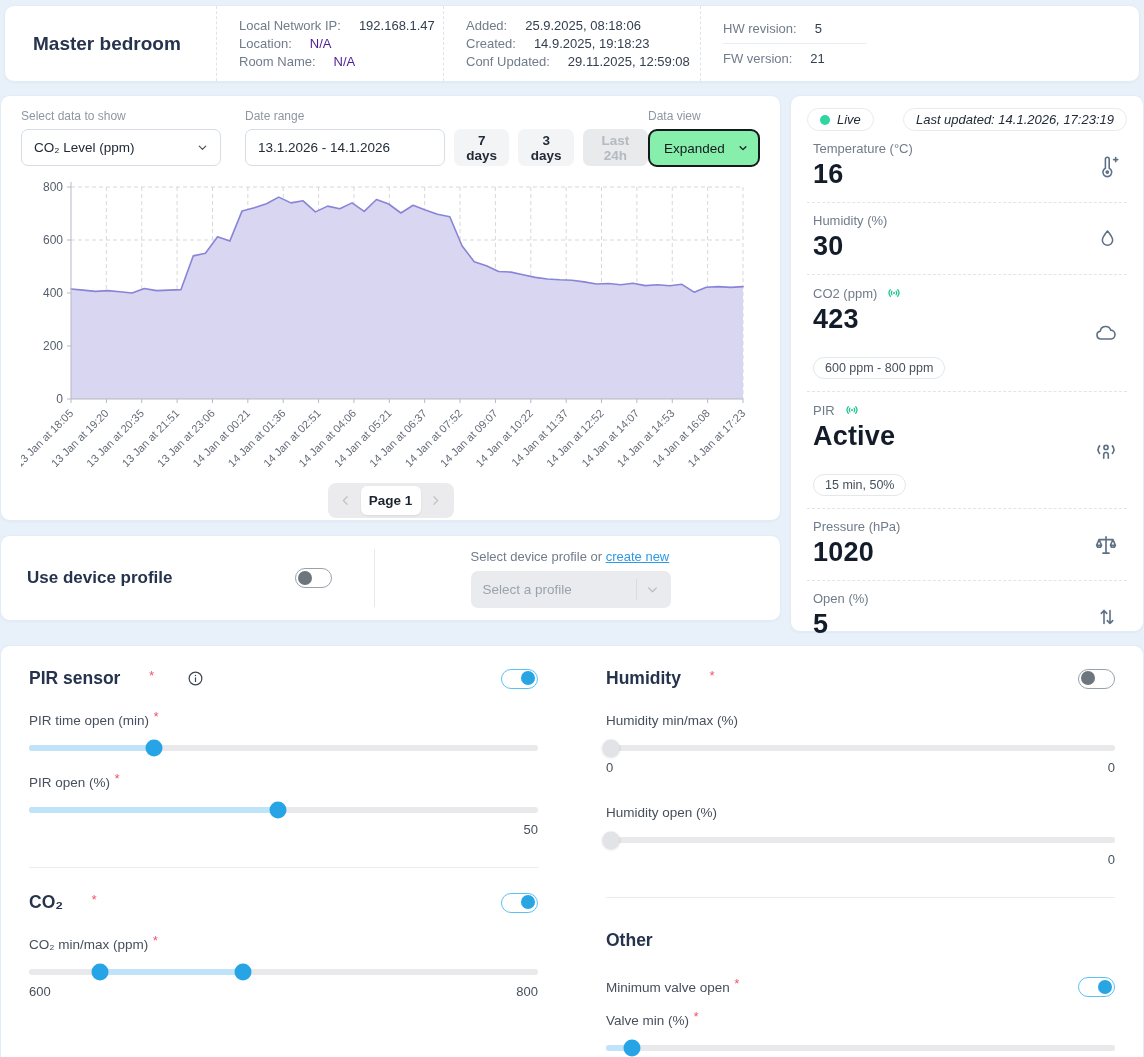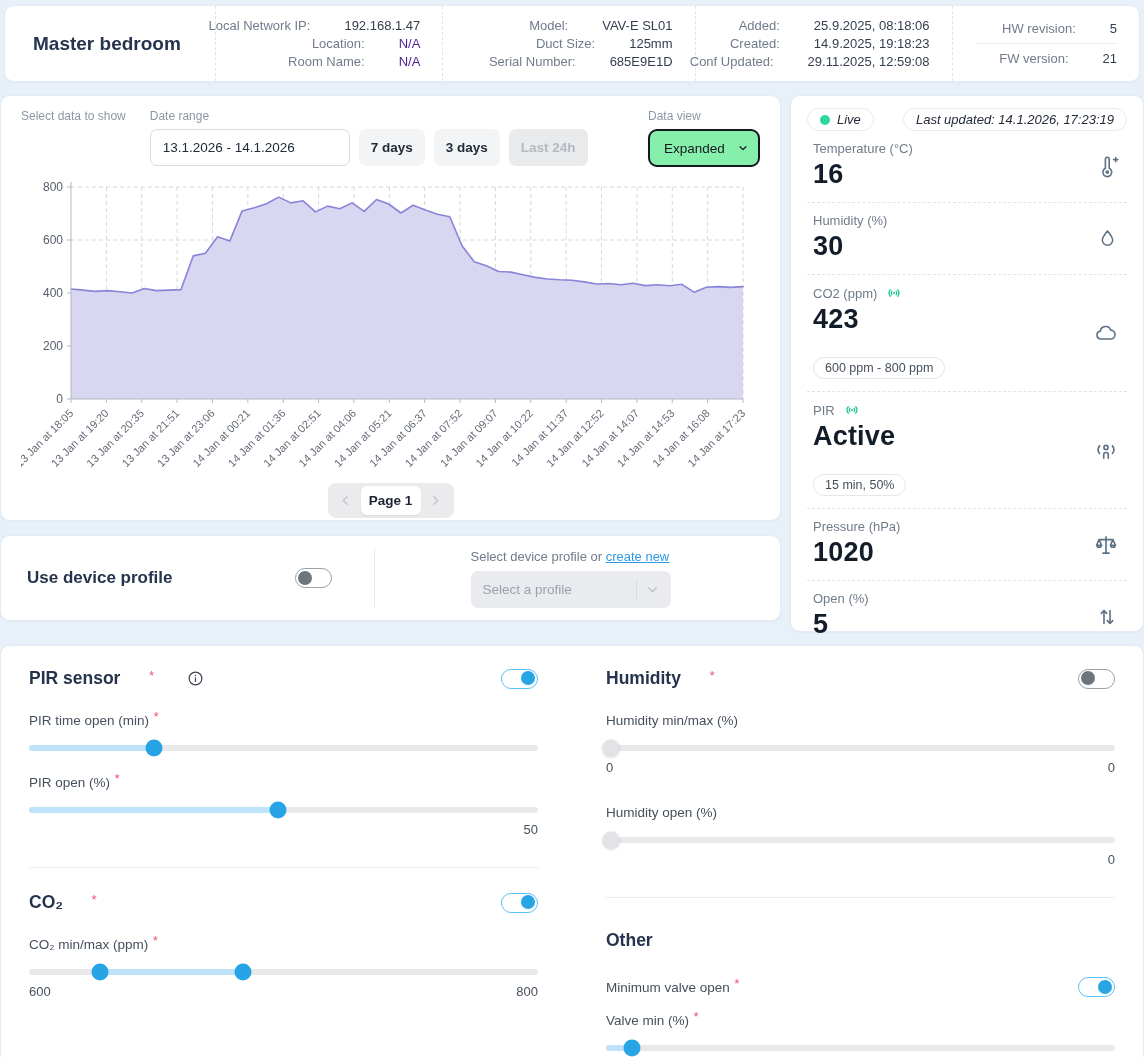--- a/index.html
+++ b/index.html
@@ -5,21 +5,21 @@
   * { margin:0; padding:0; box-sizing:border-box; }
   html,body { background:#e8f1fa; }
   body { font-family:"Liberation Sans", sans-serif; color:#26334d; }
   .page { position:relative; width:1144px; height:1057px; overflow:hidden; background:#e8f1fa; }
   .card { position:absolute; background:#fff; border:1px solid #e3ecf4; border-radius:10px; box-shadow:0 1px 2px rgba(20,40,80,.04); }
 
   
   .header-card { left:4px; top:5px; width:1136px; height:77px; display:flex; align-items:stretch; }
   .hdr-title { width:211px; display:flex; align-items:center; padding-left:28px; font-size:19px; font-weight:700; color:#26334d; }
   .hdr-group { border-left:1px dashed #dce4ee; padding:10px 22px; display:flex; flex-direction:column; justify-content:center; gap:1px; }
-  .hdr-row { display:flex; justify-content:flex-end; font-size:13px; line-height:17px;gap:16px; }
+  .hdr-row { display:flex; justify-content:flex-start; font-size:13px; line-height:17px; }
   .hdr-row .lbl { color:#707c8b; margin-right:18px; white-space:nowrap; }
   .hdr-row .val { color:#333e4e; white-space:nowrap; }
   .hdr-row .val.muted { color:#4c1d95; }
   .g1{width:227px}.g2{width:253px}.g3{width:257px}.g4{width:188px}
   .g4 .sep { border-top:1px solid #e8edf3; margin:5px 0; }
 
   
   .chart-card { left:0; top:95px; width:781px; height:426px; padding:13px 20px; }
   .controls { display:flex; align-items:flex-start; }
   .ctl-label { font-size:12px; color:#8d97a3; margin-bottom:6px; }
@@ -109,34 +109,20 @@
         </div>
       <div class="hdr-row">
           <span class="lbl">Location:</span>
           <span class="val muted">N/A</span>
         </div>
       <div class="hdr-row">
           <span class="lbl">Room Name:</span>
           <span class="val muted">N/A</span>
         </div>
     </div>
-    <div class="hdr-group g2">
-      <div class="hdr-row">
-          <span class="lbl">Model:</span>
-          <span class="val">VAV-E SL01</span>
-        </div>
-      <div class="hdr-row">
-          <span class="lbl">Duct Size:</span>
-          <span class="val">125mm</span>
-        </div>
-      <div class="hdr-row">
-          <span class="lbl">Serial Number:</span>
-          <span class="val">685E9E1D</span>
-        </div>
-    </div>
     <div class="hdr-group g3">
       <div class="hdr-row">
           <span class="lbl">Added:</span>
           <span class="val">25.9.2025, 08:18:06</span>
         </div>
       <div class="hdr-row">
           <span class="lbl">Created:</span>
           <span class="val">14.9.2025, 19:18:23</span>
         </div>
       <div class="hdr-row">
@@ -154,20 +140,26 @@
           <span class="lbl">FW version:</span>
           <span class="val">21</span>
         </div>
     </div>
   </div>
 
   <div class="card chart-card">
     <div class="controls">
       <div>
         <div class="ctl-label">Select data to show</div>
+        <div class="select-box">
+          <span>CO₂ Level (ppm)</span>
+          <svg class="ic" width="11" height="11" viewBox="0 0 24 24" fill="none" stroke="#495057" stroke-width="2.6" stroke-linecap="round" stroke-linejoin="round">
+              <path d="M5 9l7 7 7-7"></path>
+            </svg>
+        </div>
       </div>
       <div class="date-wrap">
         <div class="ctl-label">Date range</div>
         <div class="date-row">
           <input class="date-input" value="13.1.2026 - 14.1.2026" style="">
           <button class="range-btn">7 days</button>
           <button class="range-btn">3 days</button>
           <button class="range-btn disabled">Last 24h</button>
         </div>
       </div>

